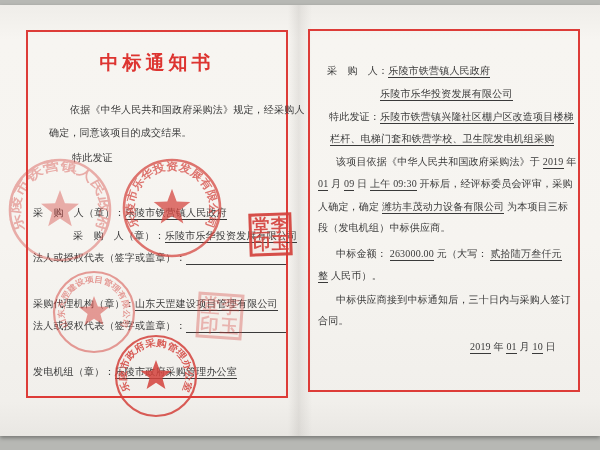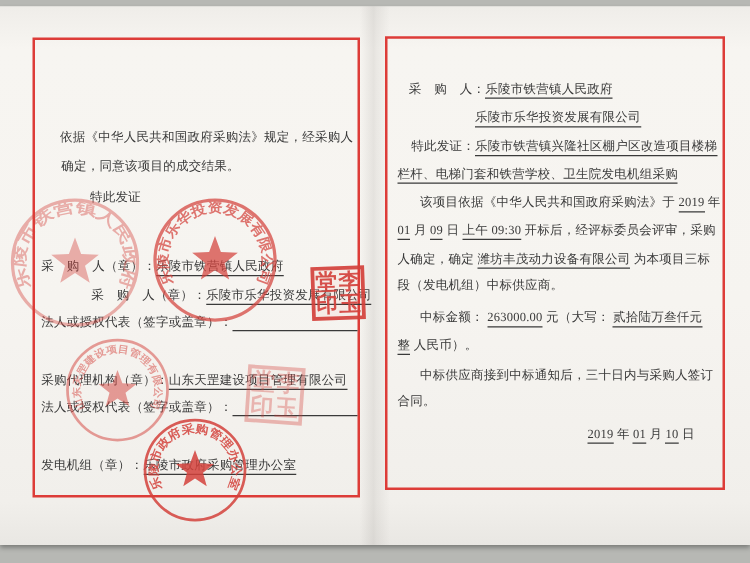--- a/index.html
+++ b/index.html
@@ -43,37 +43,38 @@
 </head>
 <body>
 
 <div class="scan">
   <div class="paper"></div>
   <div class="fold"></div>
 
   <div class="page-border pb-left"></div>
   <div class="page-border pb-right"></div>
 
+  <div class="doc-title">中标通知书</div>
 
   <div id="left-lines">
-      <div class="doc-line" style="top: 103px; left: 48px;"><span>依据《中华人民共和国政府采购法》规定，经采购人</span></div>
+      <div class="doc-line" style="top: 103px; left: 70px;"><span>依据《中华人民共和国政府采购法》规定，经采购人</span></div>
       <div class="doc-line" style="top: 126px; left: 49px;"><span>确定，同意该项目的成交结果。</span></div>
       <div class="doc-line" style="top: 151px; left: 72px; text-align: center;"><span>特此发证</span></div>
       <div class="doc-line" style="top: 206px; left: 33px;"><span>采　购　人（章）：</span><span class="u">乐陵市铁营镇人民政府</span></div>
       <div class="doc-line" style="top: 229px; left: 33px; margin-left: 40px;"><span>采　购　人（章）：</span><span class="u">乐陵市乐华投资发展有限公司</span></div>
       <div class="doc-line" style="top: 251px; left: 33px;"><span>法人或授权代表（签字或盖章）：</span><span class="u blank" style="min-width: 100px;"></span></div>
       <div class="doc-line" style="top: 297px; left: 33px;"><span>采购代理机构（章）：</span><span class="u">山东天罡建设项目管理有限公司</span></div>
       <div class="doc-line" style="top: 319px; left: 33px;"><span>法人或授权代表（签字或盖章）：</span><span class="u blank" style="min-width: 100px;"></span></div>
       <div class="doc-line" style="top: 365px; left: 33px;"><span>发电机组（章）：</span><span class="u">乐陵市政府采购管理办公室</span></div>
     </div>
   <div id="right-lines">
       <div class="doc-line" style="top: 64px; left: 327px;"><span>采　购　人：</span><span class="u">乐陵市铁营镇人民政府</span></div>
       <div class="doc-line" style="top: 87px; left: 380px;"><span class="u">乐陵市乐华投资发展有限公司</span></div>
       <div class="doc-line" style="top: 110px; left: 329px;"><span>特此发证：</span><span class="u">乐陵市铁营镇兴隆社区棚户区改造项目楼梯</span></div>
-      <div class="doc-line" style="top: 132px; left: 318px; text-align: center;"><span class="u">栏杆、电梯门套和铁营学校、卫生院发电机组采购</span></div>
+      <div class="doc-line" style="top: 132px; left: 330px; text-align: center;"><span class="u">栏杆、电梯门套和铁营学校、卫生院发电机组采购</span></div>
       <div class="doc-line" style="top: 155px; left: 336px;"><span>该项目依据《中华人民共和国政府采购法》于 </span><span class="u">2019</span><span> 年</span></div>
       <div class="doc-line" style="top: 177px; left: 318px;"><span class="u">01</span><span> 月 </span><span class="u">09</span><span> 日 </span><span class="u">上午 09:30</span><span> 开标后，经评标委员会评审，采购</span></div>
       <div class="doc-line" style="top: 200px; left: 318px;"><span>人确定，确定 </span><span class="u">潍坊丰茂动力设备有限公司</span><span> 为本项目三标</span></div>
       <div class="doc-line" style="top: 221px; left: 318px;"><span>段（发电机组）中标供应商。</span></div>
       <div class="doc-line" style="top: 247px; left: 336px;"><span>中标金额： </span><span class="u">263000.00</span><span> 元（大写： </span><span class="u">贰拾陆万叁仟元</span></div>
       <div class="doc-line" style="top: 269px; left: 318px;"><span class="u">整</span><span> 人民币）。</span></div>
       <div class="doc-line" style="top: 293px; left: 336px;"><span>中标供应商接到中标通知后，三十日内与采购人签订</span></div>
       <div class="doc-line" style="top: 314px; left: 318px;"><span>合同。</span></div>
       <div class="doc-line" style="top: 340px; left: 470px;"><span class="u">2019</span><span> 年 </span><span class="u">01</span><span> 月 </span><span class="u">10</span><span> 日</span></div>
     </div>

